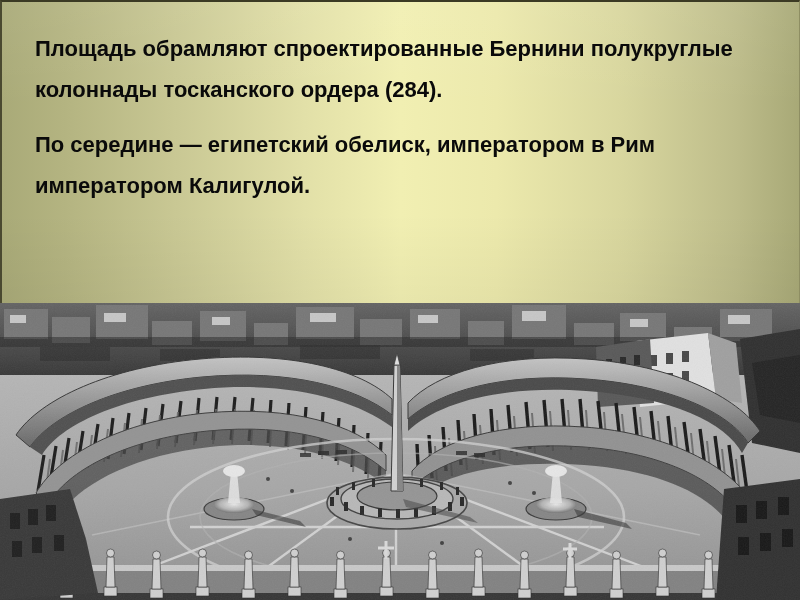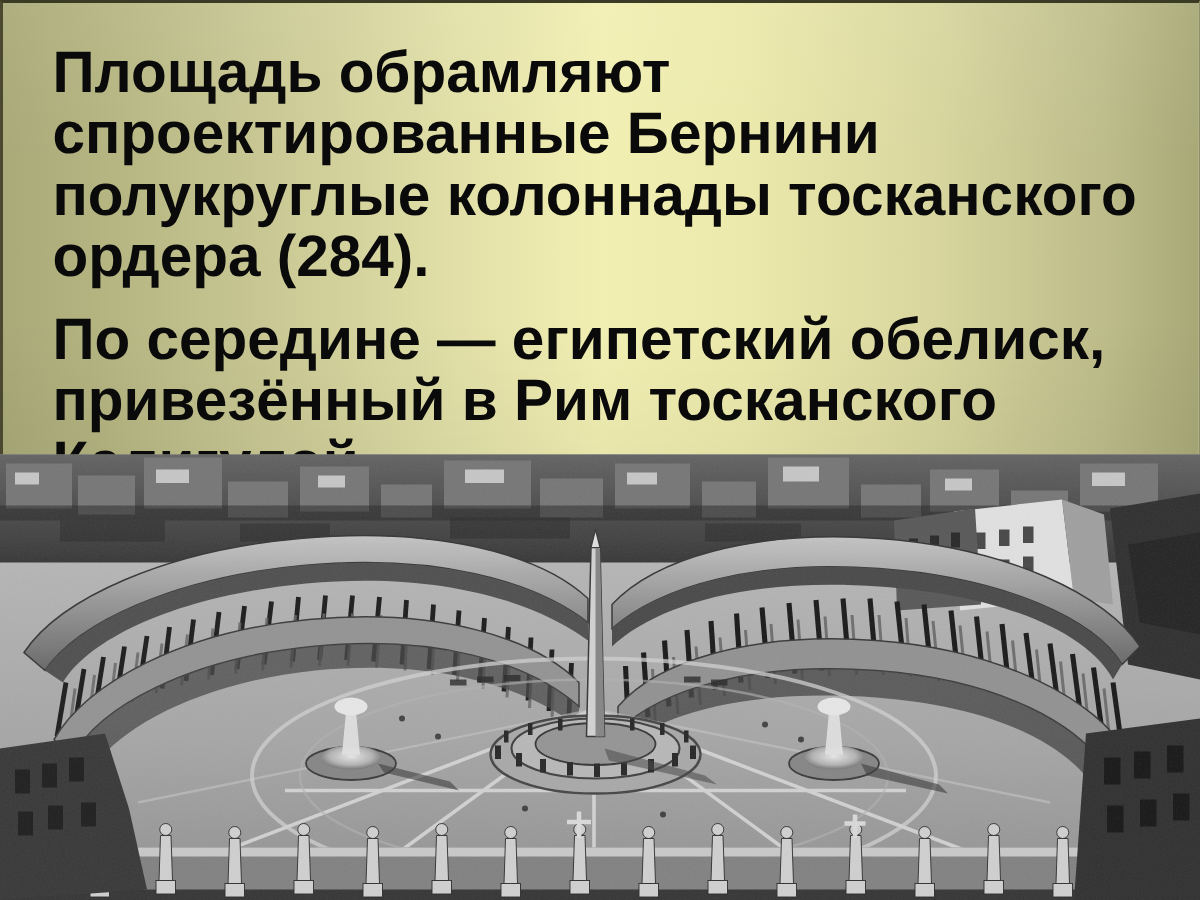--- a/index.html
+++ b/index.html
@@ -61,21 +61,21 @@
     position: absolute;
     left: 33px;
     top: 26px;
     width: 730px;
   }
 
   .para {
     color: #0a0a0a;
     font-family: "Liberation Sans", sans-serif;
     font-weight: bold;
-    font-size: 39px;
+    font-size: 22px;
     line-height: 41px;
     letter-spacing: 0px;
     white-space: pre-line;
     margin: 0;
   }
   #para-2 {
     margin-top: 14px;
   }
 
   
@@ -97,21 +97,21 @@
 </head>
 <body>
 
 <div id="slide">
 
   <div id="text-panel">
     <div id="panel-sheen"></div>
 
     <div id="text-block">
       <p class="para" id="para-1">Площадь обрамляют спроектированные Бернини полукруглые колоннады тосканского ордера (284).</p>
-      <p class="para" id="para-2">По середине — египетский обелиск, привезённый в Рим тосканского Калигулой.</p>
+      <p class="para" id="para-2">По середине — египетский обелиск, императором в Рим императором Калигулой.</p>
     </div>
   </div>
 
   <div id="photo">
 
     <svg viewBox="0 0 800 297" preserveAspectRatio="none">
       <defs>
         <linearGradient id="gPave" x1="0" y1="0" x2="0" y2="1">
           <stop offset="0%" stop-color="#c9c9c9"></stop>
           <stop offset="60%" stop-color="#b2b2b2"></stop>

